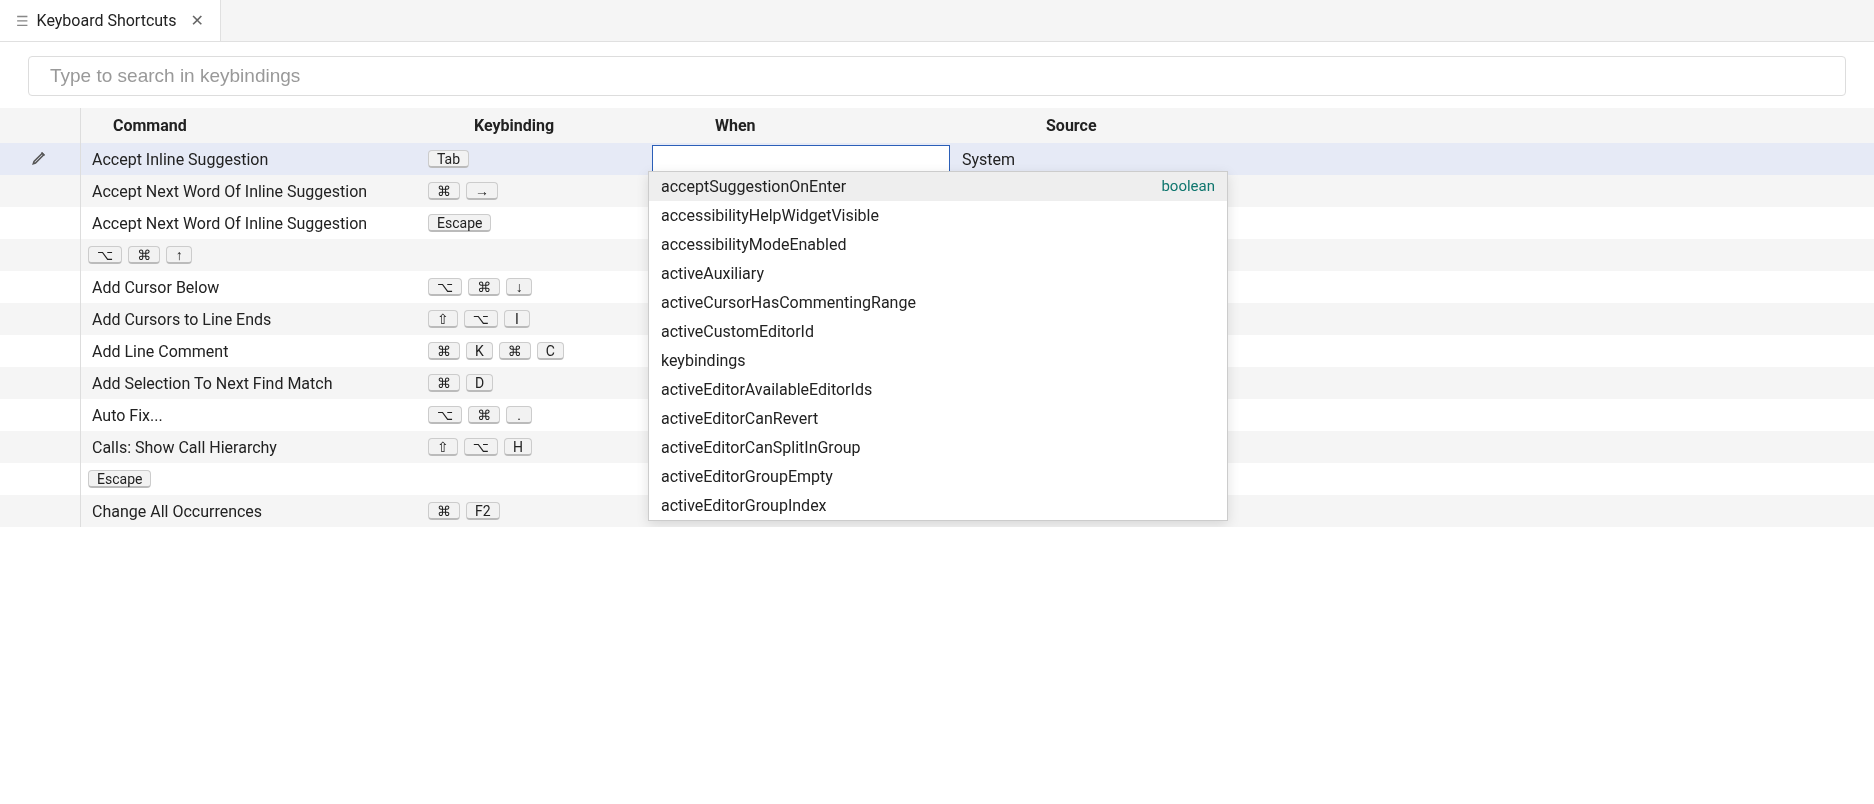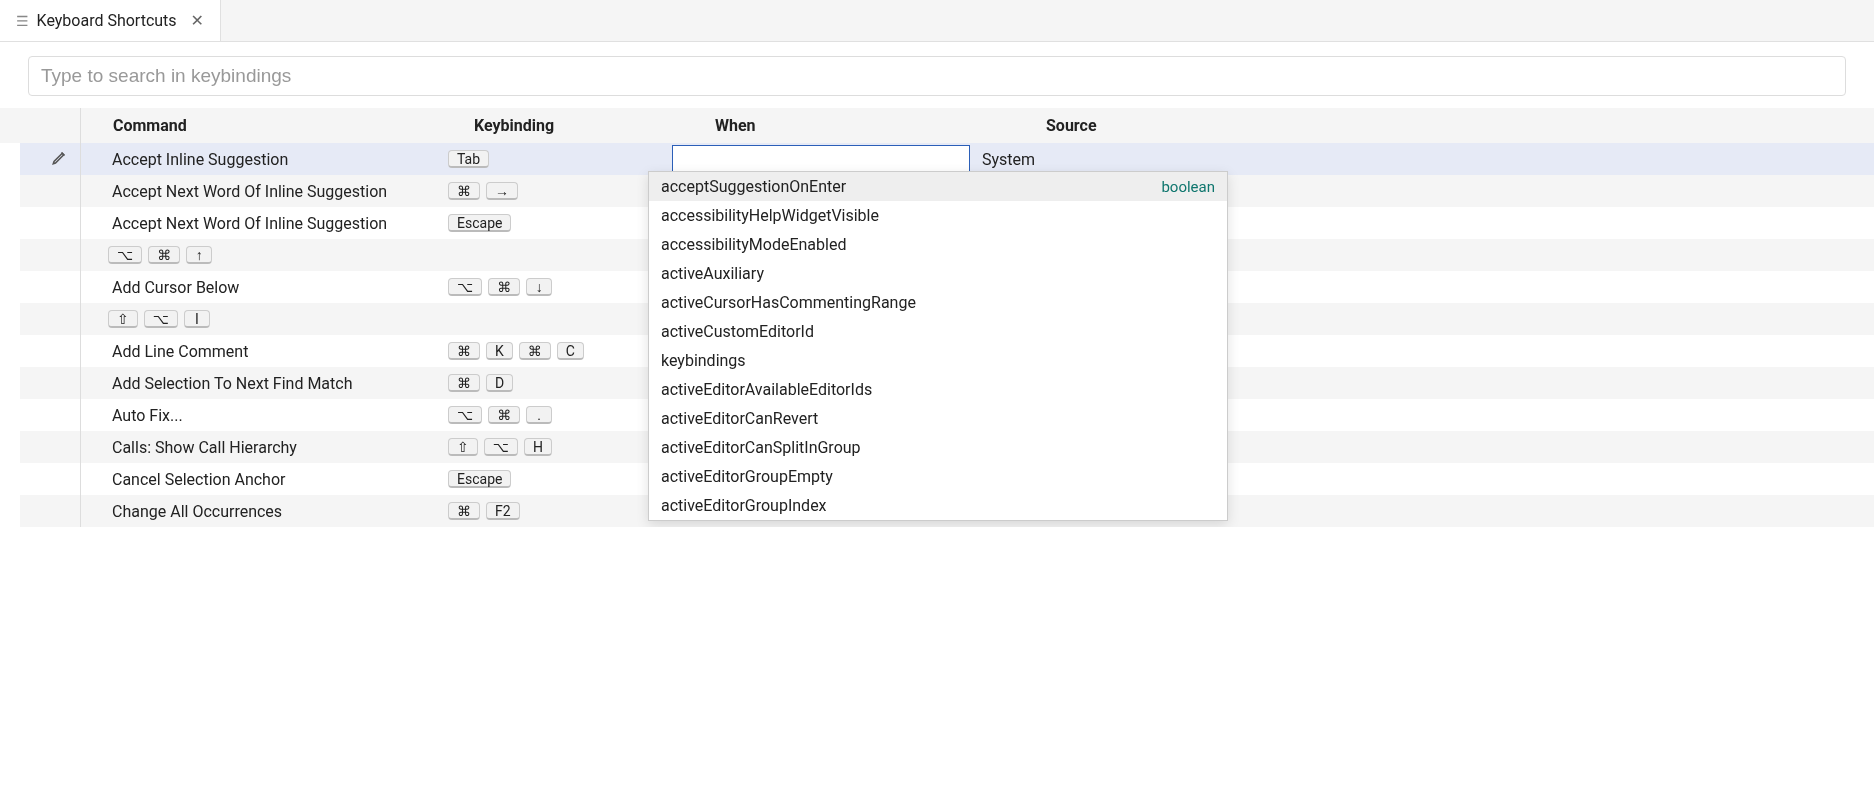--- a/index.html
+++ b/index.html
@@ -23,21 +23,21 @@
       background: #fff;
       border-right: 1px solid #e0e0e0;
       font-size: 16px;
     }
     .tab-icon { color: #888; font-size: 14px; line-height:1; }
     .tab-close { color: #666; font-size: 16px; cursor: pointer; margin-left: 6px; }
     .search-wrap { padding: 14px 28px 12px; }
     .search-input {
       width: 100%;
       font-size: 19px;
-      padding: 8px 12px;
+      padding: 8px 21px;
       border: 1px solid #ddd;
       border-radius: 4px;
       color: #333;
       outline: none;
     }
     .search-input::placeholder { color: #999; }
     .table-wrap { position: relative; }
     .row, .hdr {
       display: grid;
       grid-template-columns: 80px 340px 220px 310px 1fr;
@@ -47,21 +47,21 @@
     }
     .hdr {
       background: #f5f5f5;
       font-weight: 700;
       font-size: 16px;
       padding-top: 8px;
       padding-bottom: 8px;
       gap: 21px;
     }
     .hdr > div { padding-left: 12px; }
-    .row { font-size: 16px; margin-left: 20px; }
+    .row { font-size: 16px; }
     .row.striped { background: #f5f5f5; }
     .row.selected { background: #e6eaf6; }
     .icon-cell { display:flex; justify-content:center; align-items:center; }
     .cmd-cell, .when-cell, .src-cell { padding-left: 12px; white-space: nowrap; overflow:hidden; text-overflow:ellipsis; }
     .key-cell { padding-left: 8px; display:flex; gap:6px; flex-wrap:wrap; }
     .keycap {
       display:inline-flex; align-items:center; justify-content:center;
       min-width: 26px; height: 18px; padding: 0 8px;
       background: #f2f2f2;
       border: 1px solid #ccc;
@@ -89,21 +89,21 @@
       left: 648px;
       top: 63px;
       width: 580px;
       background: #fff;
       border: 1px solid #ccc;
       box-shadow: 0 4px 12px rgba(0,0,0,0.12);
       z-index: 10;
       font-size: 16px;
     }
     .popup-item {
-      display: flex; justify-content: space-between; align-items:flex-end;
+      display: flex; justify-content: space-between; align-items:flex-start;
       padding: 5px 12px;
       cursor: pointer;
     }
     .popup-item.hl { background: #eee; }
     .popup-type { color: #0f766e; font-size: 15px; }
     .pencil-icon svg { width:18px; height:18px; stroke:#555; }
     .when-mono { font-family: "SF Mono", Menlo, Consolas, monospace; font-size:15px; }
   </style>
 </head>
 <body>
@@ -179,20 +179,21 @@
         <div class="key-cell">
           <span class="keycap">⌥</span>
           <span class="keycap">⌘</span>
           <span class="keycap">↓</span>
         </div>
         <div class="when-cell"></div>
         <div class="src-cell"></div>
       </div>
       <div class="row striped">
         <div class="icon-cell"></div>
+        <div class="cmd-cell">Add Cursors to Line Ends</div>
         <div class="key-cell">
           <span class="keycap">⇧</span>
           <span class="keycap">⌥</span>
           <span class="keycap">I</span>
         </div>
         <div class="when-cell"></div>
         <div class="src-cell"></div>
       </div>
       <div class="row">
         <div class="icon-cell"></div>
@@ -233,21 +234,20 @@
         <div class="key-cell">
           <span class="keycap">⇧</span>
           <span class="keycap">⌥</span>
           <span class="keycap">H</span>
         </div>
         <div class="when-cell"></div>
         <div class="src-cell"></div>
       </div>
       <div class="row">
         <div class="icon-cell"></div>
-        <div class="cmd-cell">Cancel Selection Anchor</div>
         <div class="key-cell">
           <span class="keycap">Escape</span>
         </div>
         <div class="when-cell"></div>
         <div class="src-cell"></div>
       </div>
       <div class="row striped">
         <div class="icon-cell"></div>
         <div class="cmd-cell">Change All Occurrences</div>
         <div class="key-cell">

